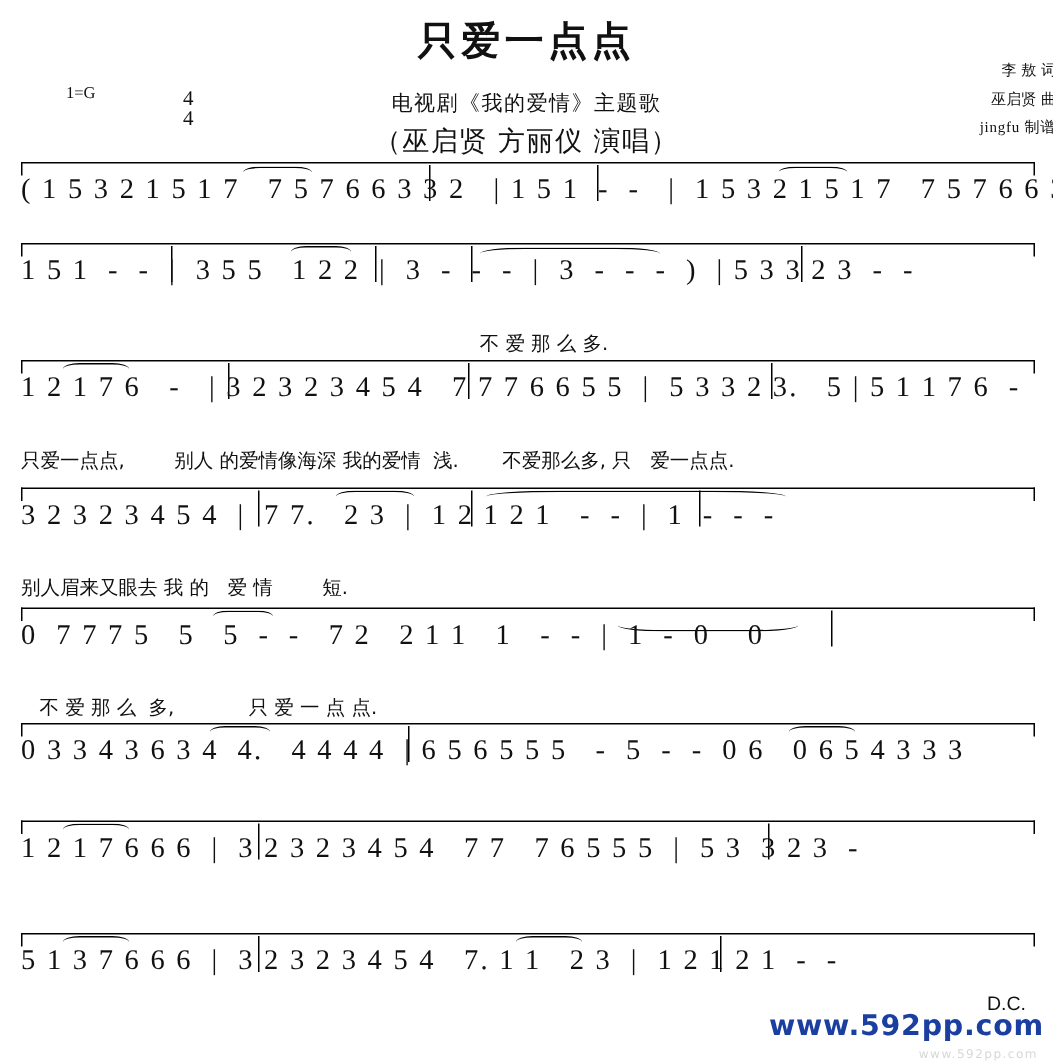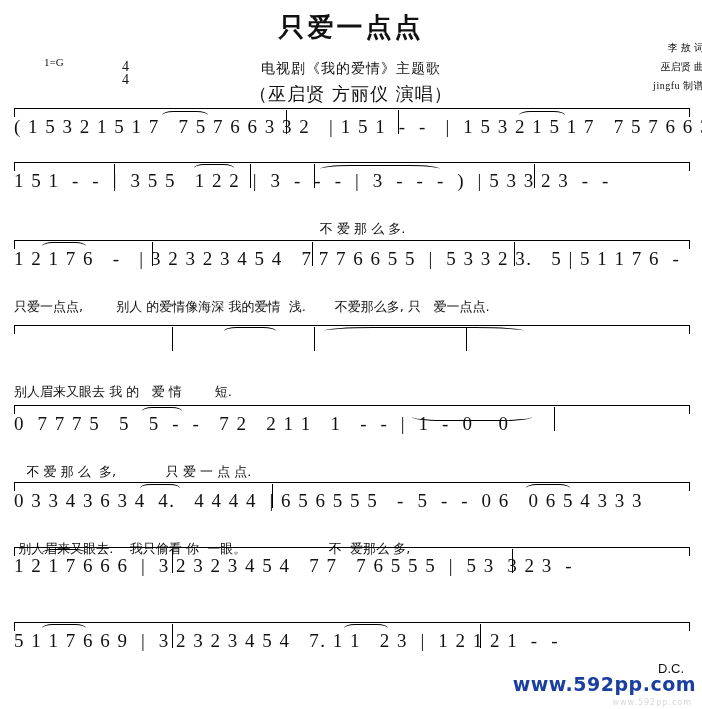--- a/index.html
+++ b/index.html
@@ -236,20 +236,21 @@
 
   <div class="system" style="top:325px;">
     <div class="topline"></div>
     <div class="tick left"></div>
     <div class="tick right"></div>
     <div class="barline" style="left:158px;"></div>
     <div class="barline" style="left:300px;"></div>
     <div class="barline" style="left:452px;"></div>
     <div class="slur" style="left:210px; top:2px; width:52px;"></div>
     <div class="slur" style="left:310px; top:2px; width:200px;"></div>
+    <div class="notes">3 2 3 2 3 4 5 4  |  7 7.   2 3  |  1 2 1 2 1   -  -  |  1  -  -  -</div>
     <div class="lyrics">别人眉来又眼去 我 的   爱 情        短.</div>
   </div>
 
   <div class="system" style="top:405px;">
     <div class="topline"></div>
     <div class="tick left"></div>
     <div class="tick right"></div>
     <div class="barline" style="left:540px;"></div>
     <div class="slur" style="left:128px; top:2px; width:40px;"></div>
     <div class="tie" style="left:398px; top:8px; width:120px;"></div>
@@ -258,41 +259,40 @@
   </div>
 
   <div class="system" style="top:482px;">
     <div class="topline"></div>
     <div class="tick left"></div>
     <div class="tick right"></div>
     <div class="barline" style="left:258px;"></div>
     <div class="slur" style="left:126px; top:2px; width:40px;"></div>
     <div class="slur" style="left:512px; top:2px; width:44px;"></div>
     <div class="notes">0 3 3 4 3 6 3 4  4.   4 4 4 4  | 6 5 6 5 5 5   -  5  -  -  0 6   0 6 5 4 3 3 3</div>
-    <div class="lyrics"> 别人眉来又眼去.    我只偷看 你  一眼。                    不  爱那么 多,</div>
   </div>
 
   <div class="system" style="top:547px;">
     <div class="topline"></div>
     <div class="tick left"></div>
     <div class="tick right"></div>
     <div class="barline" style="left:158px;"></div>
     <div class="barline" style="left:498px;"></div>
     <div class="slur" style="left:28px; top:2px; width:44px;"></div>
     <div class="notes">1 2 1 7 6 6 6  |  3 2 3 2 3 4 5 4   7 7   7 6 5 5 5  |  5 3  3 2 3  -</div>
   </div>
 
   <div class="system" style="top:622px;">
     <div class="topline"></div>
     <div class="tick left"></div>
     <div class="tick right"></div>
     <div class="barline" style="left:158px;"></div>
     <div class="barline" style="left:466px;"></div>
     <div class="slur" style="left:28px; top:2px; width:44px;"></div>
     <div class="slur" style="left:330px; top:2px; width:44px;"></div>
-    <div class="notes">5 1 1 7 6 6 9  |  3 2 3 2 3 4 5 4   7. 1 1   2 3  |  1 2 1 2 1  -  -</div>
+    <div class="notes">5 1 3 7 6 6 6  |  3 2 3 2 3 4 5 4   7. 1 1   2 3  |  1 2 1 2 1  -  -</div>
   </div>
 
   <div class="dc">D.C.</div>
   <div class="url">www.592pp.com</div>
   <div class="watermark">www.592pp.com</div>
 
 </div>
 
 </body></html>

